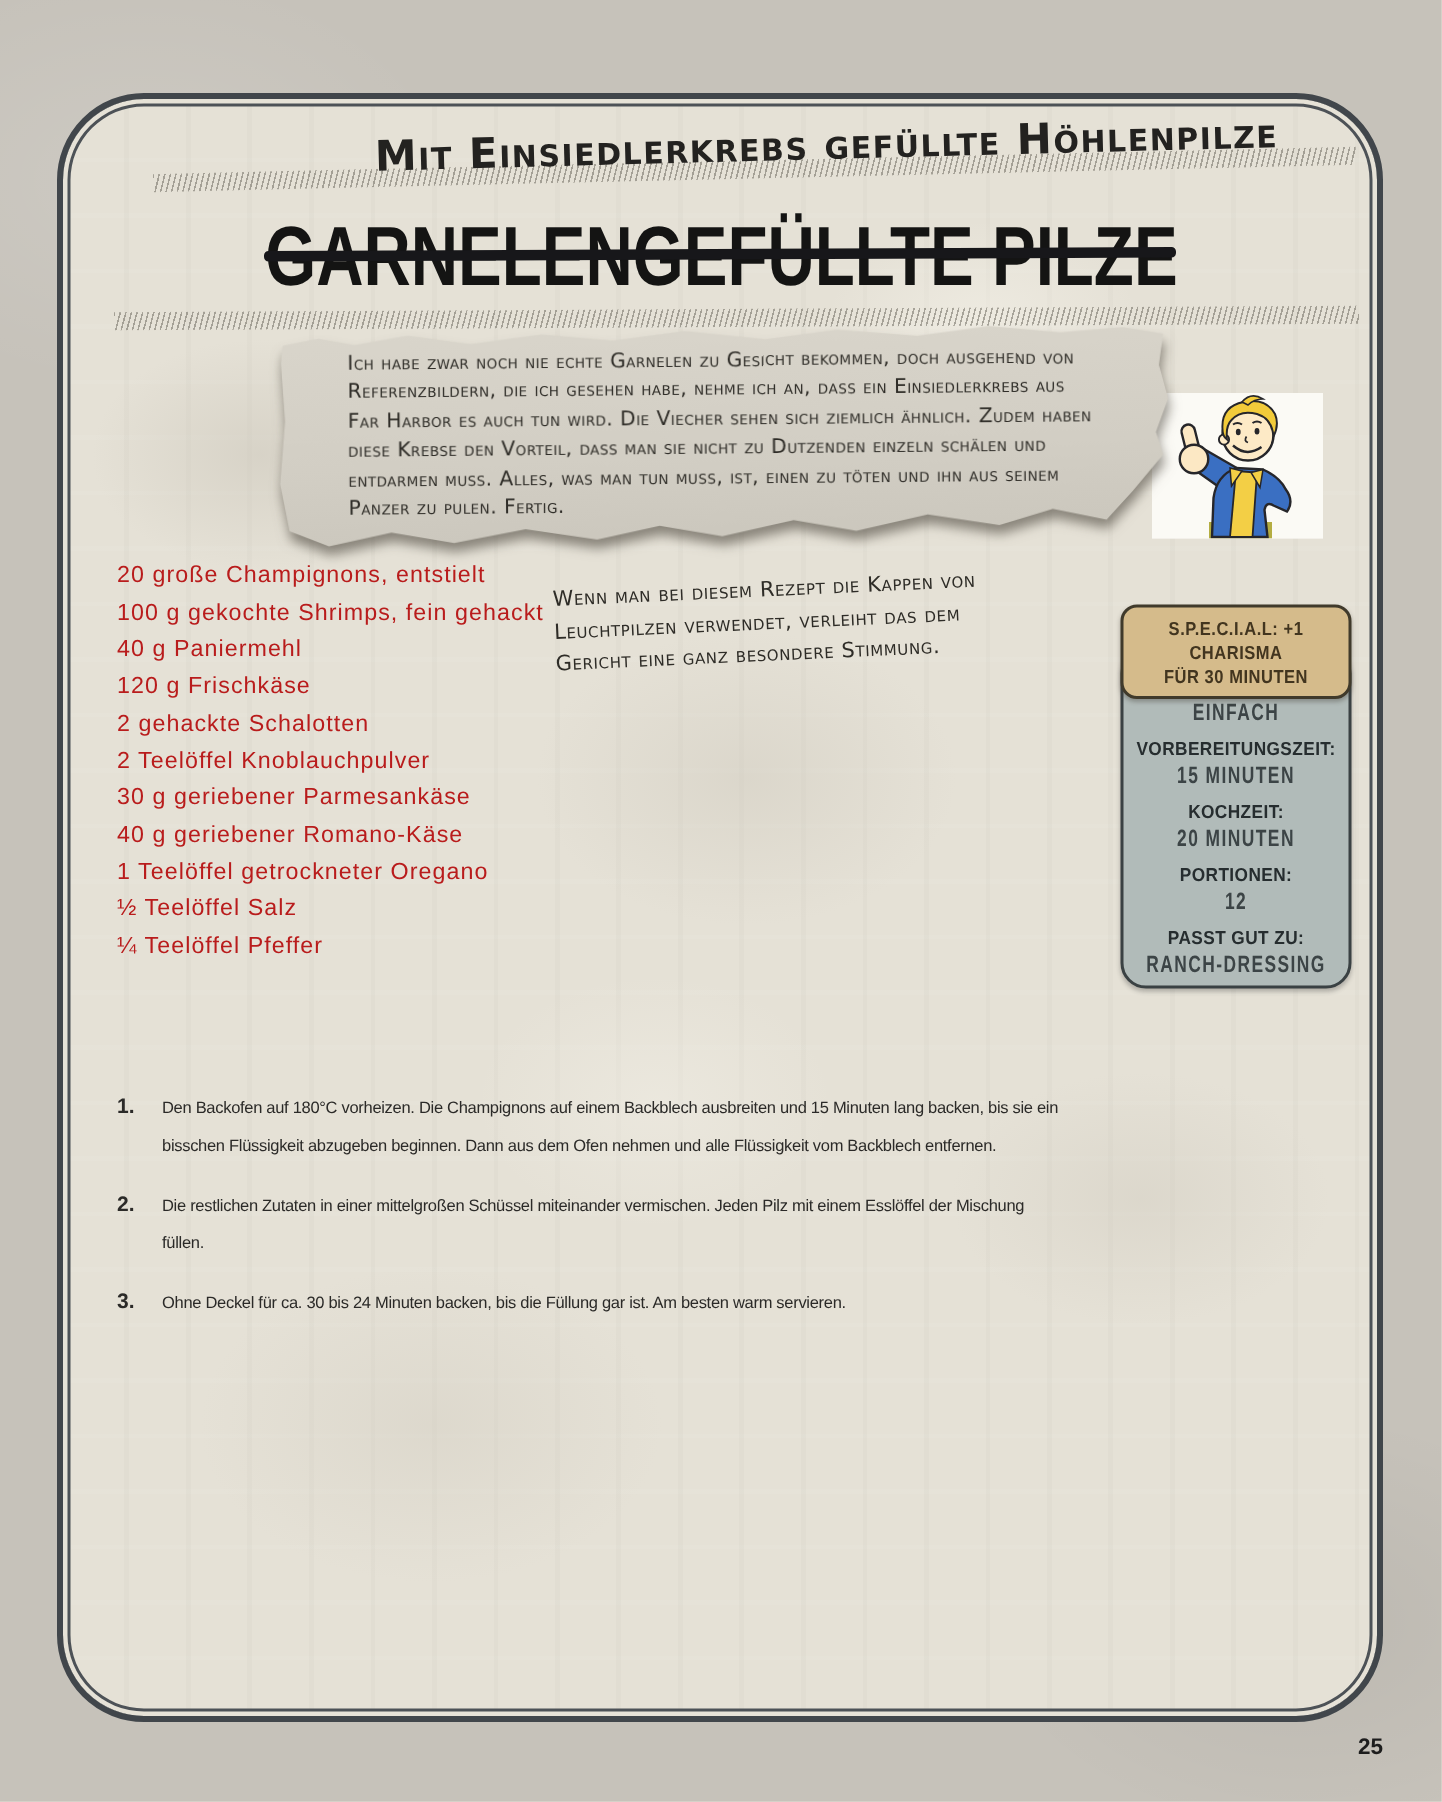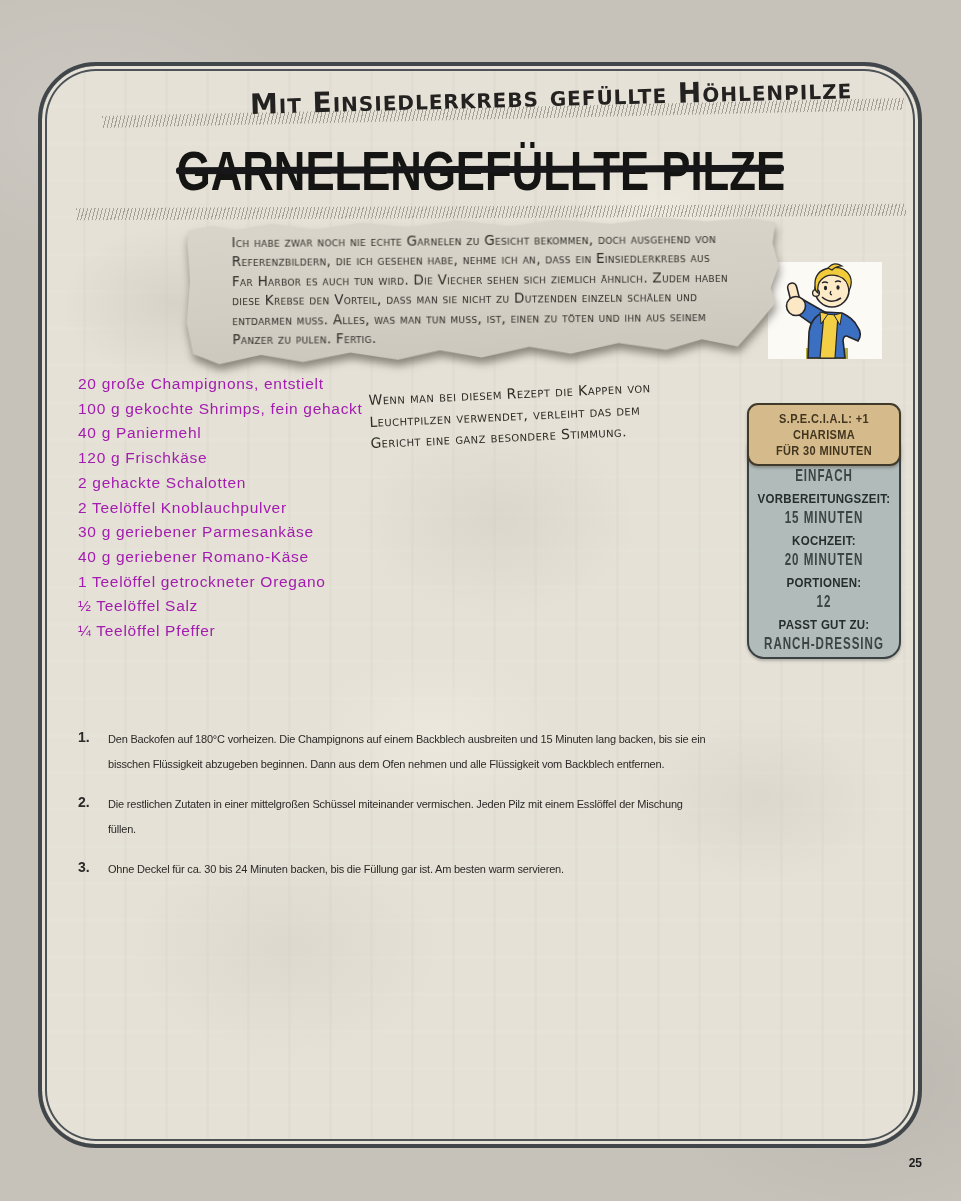--- a/index.html
+++ b/index.html
@@ -129,21 +129,21 @@
     transform:scaleX(.8) scaleY(1.08); transform-origin:center; line-height:18px;
     margin-top:2px;
   }
 
   
   .ingredients {
     position:absolute; left:78px; top:372px; width:300px; list-style:none; z-index:2;
   }
   .ingredients li {
     font-size:15.5px; line-height:24.7px; letter-spacing:.7px;
-    color:#a21caf; white-space:nowrap;
+    color:#b91c1c; white-space:nowrap;
   }
 
   
   .side-note {
     position:absolute; left:368px; top:390px; width:292px;
     font-size:14px; line-height:21.5px; font-weight:500; letter-spacing:.4px;
     transform:rotate(-2.6deg); transform-origin:left top; z-index:2;
   }
 
   
@@ -156,21 +156,21 @@
     width:30px; flex:0 0 30px; font-weight:bold; font-size:14px;
     color:#2b2a28; padding-top:2px;
   }
   .instr-text {
     font-size:11px; line-height:25px; color:#2b2a28; letter-spacing:-0.2px;
   }
 
   
   .page-number {
     position:absolute; right:39px; top:1156px;
-    font-weight:bold; font-size:12px; color:#1d1d1d;
+    font-weight:bold; font-size:15px; color:#1d1d1d;
   }
 </style>
 </head>
 <body>
 
 <div class="canvas">
 
   <div class="page-frame"></div>
 
   <div class="hatch hatch-top"></div>

